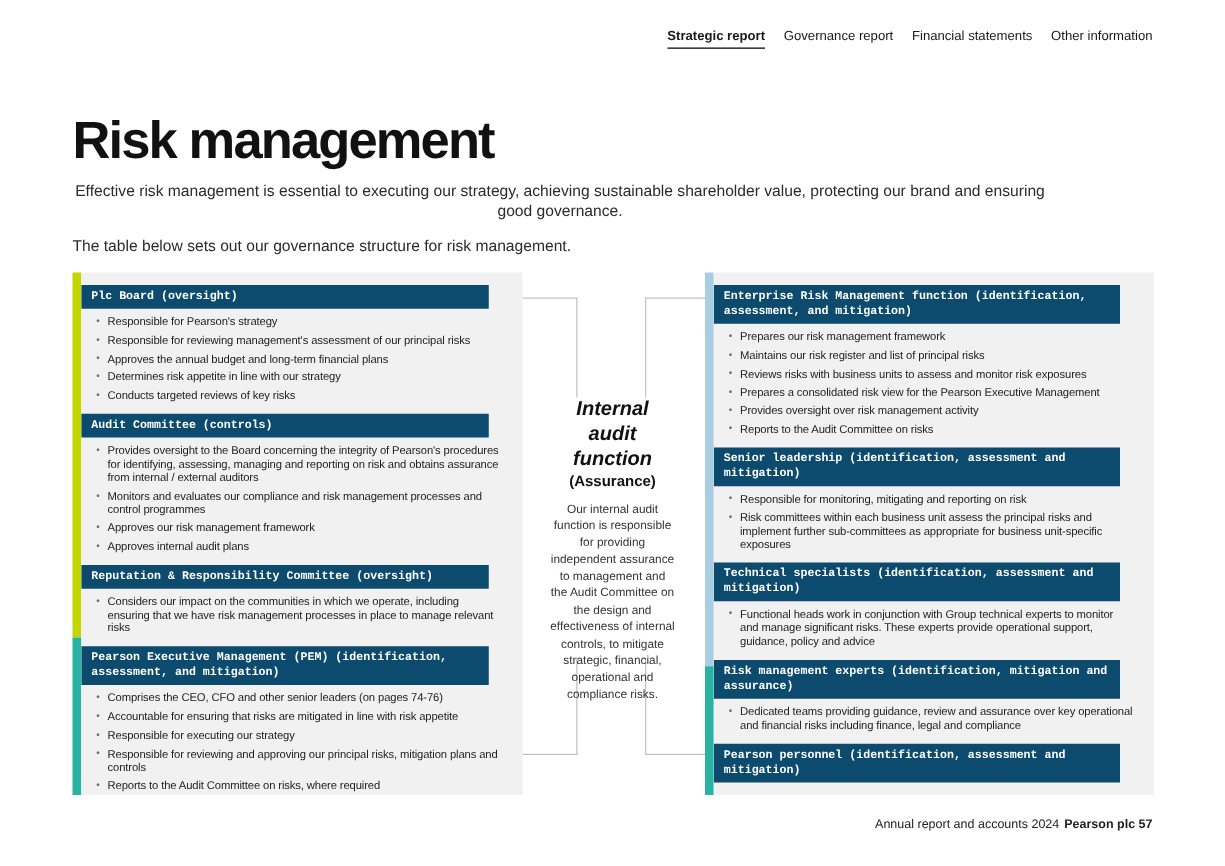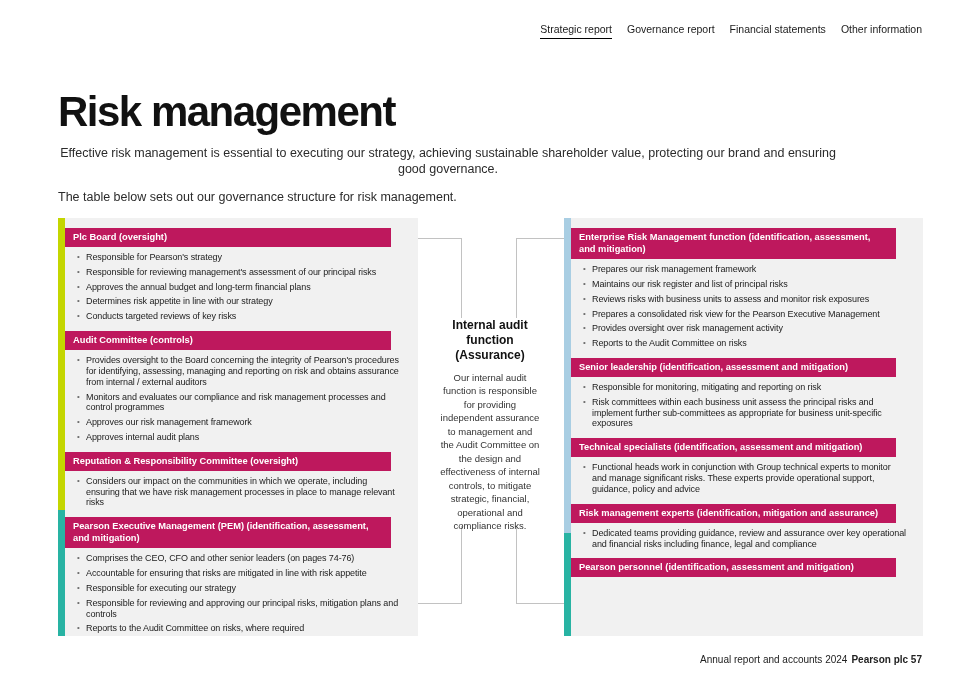--- a/index.html
+++ b/index.html
@@ -3,48 +3,48 @@
 <meta charset="utf-8">
 <style>
   * { margin:0; padding:0; box-sizing:border-box; }
   html,body { background:#ffffff; }
   body { font-family:"Liberation Sans", sans-serif; color:#1a1a1a; }
   .page { position:relative; width:980px; height:693px; background:#ffffff; overflow:hidden; }
 
   
   .nav { position:absolute; top:23px; right:58px; display:flex; gap:15px; font-size:10.5px; color:#1a1a1a; }
   .nav-item { padding-bottom:3px; cursor:pointer; white-space:nowrap; }
-  .nav-item.active { font-weight:normal; border-bottom:1.5px solid #000; }
+  .nav-item.active { font-weight:bold; border-bottom:1.5px solid #000; }
 
   
   .title { position:absolute; left:58px; top:88px; font-size:42px; font-weight:bold; letter-spacing:-1.5px; color:#111; }
   .intro { position:absolute; left:58px; top:145px; width:780px; font-size:12.5px; line-height:1.28; color:#2b2b2b;text-align:center; }
   .subtitle { position:absolute; left:58px; top:189px; width:780px; font-size:12.5px; line-height:1.28; color:#2b2b2b; }
 
   
   .diagram { position:absolute; left:58px; top:218px; width:865px; height:418px; }
   .col { position:absolute; top:0; height:418px; }
   .col-left { left:0; width:360px; }
   .col-right { left:506px; width:359px; }
   .accent { position:absolute; left:0; top:0; width:7px; height:418px; display:flex; flex-direction:column; }
   .seg { width:7px; }
   .seg-yellow { background:#c4d600; height:292px; }
   .seg-teal-left { background:#28b3a3; height:126px; }
   .seg-blue { background:#a9cee3; height:315px; }
   .seg-teal-right { background:#28b3a3; height:103px; }
   .panel { position:absolute; left:7px; top:0; bottom:0; right:0; background:#f1f1f1; padding-top:10px; overflow:hidden; }
 
-  .box-header { background:#be185d; color:#ffffff; font-weight:bold; font-size:9.3px; line-height:1.3; padding:3px 8px 4px 8px; margin-right:27px; }
+  .box-header { background:#0c4a6e; color:#ffffff; font-weight:bold; font-size:9.3px; line-height:1.3; padding:3px 8px 4px 8px; margin-right:27px;font-family:Liberation Mono, monospace; }
   ul.bullets { list-style:none; padding:5px 16px 5px 12px; }
   .bullets li { position:relative; padding-left:9px; font-size:9px; line-height:1.2; letter-spacing:-0.1px; color:#222; margin-bottom:4px; }
   .bullets li::before { content:"\2022"; position:absolute; left:0; top:0; color:#6e6e6e; font-size:8px; }
 
   
   .center-block { position:absolute; left:382px; top:100px; width:100px; text-align:center; }
-  .center-heading { font-size:12px; font-weight:bold; line-height:1.25; color:#111; }
+  .center-heading { font-size:16px; font-weight:bold; line-height:1.25; color:#111;font-style:italic; }
   .center-sub { font-size:12px; font-weight:bold; line-height:1.25; color:#111; }
   .center-body { margin-top:8px; font-size:9.5px; line-height:1.42; color:#333; }
 
   
   .conn { position:absolute; }
   .conn-tl { left:360px; top:20px; width:44px; height:80px; border-top:1px solid #c2c2c2; border-right:1px solid #c2c2c2; }
   .conn-tr { left:458px; top:20px; width:48px; height:80px; border-top:1px solid #c2c2c2; border-left:1px solid #c2c2c2; }
   .conn-bl { left:360px; top:308px; width:44px; height:78px; border-bottom:1px solid #c2c2c2; border-right:1px solid #c2c2c2; }
   .conn-br { left:458px; top:308px; width:48px; height:78px; border-bottom:1px solid #c2c2c2; border-left:1px solid #c2c2c2; }
 

